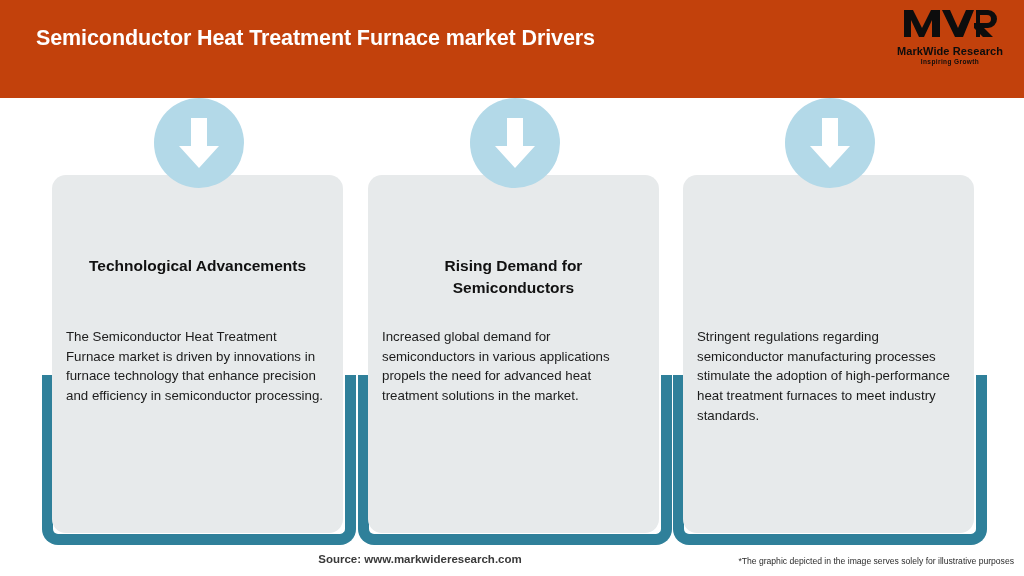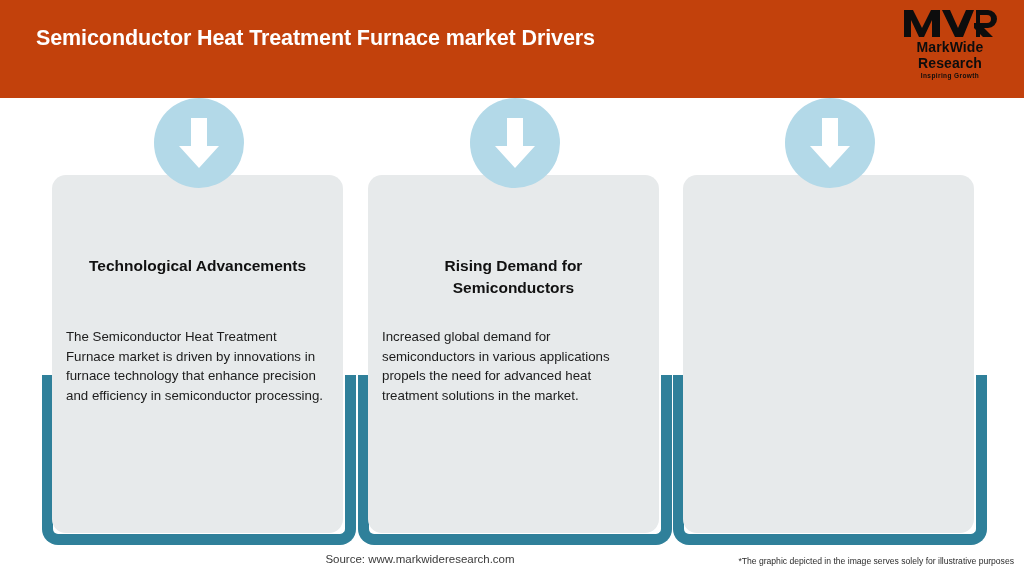--- a/index.html
+++ b/index.html
@@ -44,25 +44,25 @@
     height: 56px;
     text-align: center;
   }
   #brand-logo .logo-mark {
     display: block;
     height: 30px;
     line-height: 30px;
   }
   #brand-logo .logo-name {
     display: block;
-    font-size: 14px;
+    font-size: 11px;
     font-weight: bold;
     color: #0d0d0d;
     letter-spacing: 0.1px;
-    margin-top: 1px;
+    margin-top: 7px;
   }
   #brand-logo .logo-tagline {
     display: block;
     font-size: 6.5px;
     font-weight: bold;
     color: #0d0d0d;
     letter-spacing: 0.4px;
     margin-top: 1px;
   }
 
@@ -152,21 +152,21 @@
   }
 
   
   #source-note {
     position: absolute;
     left: 0;
     top: 553px;
     width: 840px;
     text-align: center;
     font-size: 11.5px;
-    font-weight: normal;
+    font-weight: bold;
     color: #3a3a3a;
   }
   #disclaimer-note {
     position: absolute;
     right: 10px;
     top: 556px;
     font-size: 8.6px;
     color: #2b2b2b;
     white-space: nowrap;
   }
@@ -216,20 +216,21 @@
     <div class="card-badge">
       <svg width="42" height="54" viewBox="0 0 42 54" xmlns="http://www.w3.org/2000/svg">
         <polygon points="13,2 29,2 29,30 41,30 21,52 1,30 13,30" fill="#ffffff"></polygon>
       </svg>
     </div>
   </div>
 
   <div class="card-block col-3">
     <div class="card-frame"></div>
     <div class="card-panel">
+      <div class="card-body">Stringent regulations regarding semiconductor manufacturing processes stimulate the adoption of high-performance heat treatment furnaces to meet industry standards.</div>
     </div>
     <div class="card-badge">
       <svg width="42" height="54" viewBox="0 0 42 54" xmlns="http://www.w3.org/2000/svg">
         <polygon points="13,2 29,2 29,30 41,30 21,52 1,30 13,30" fill="#ffffff"></polygon>
       </svg>
     </div>
   </div>
 
 </div>
 

